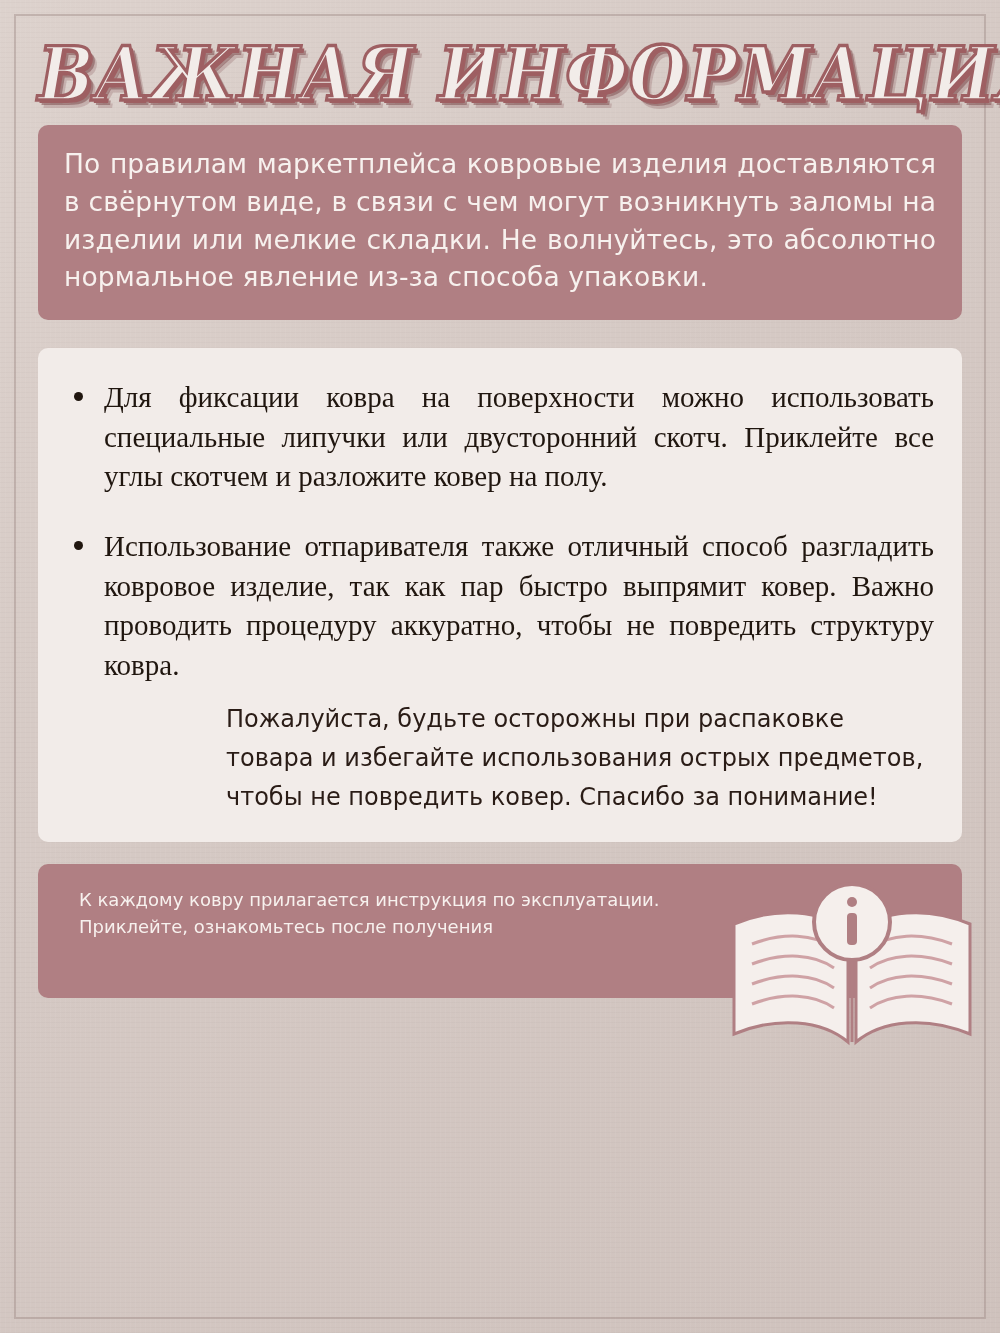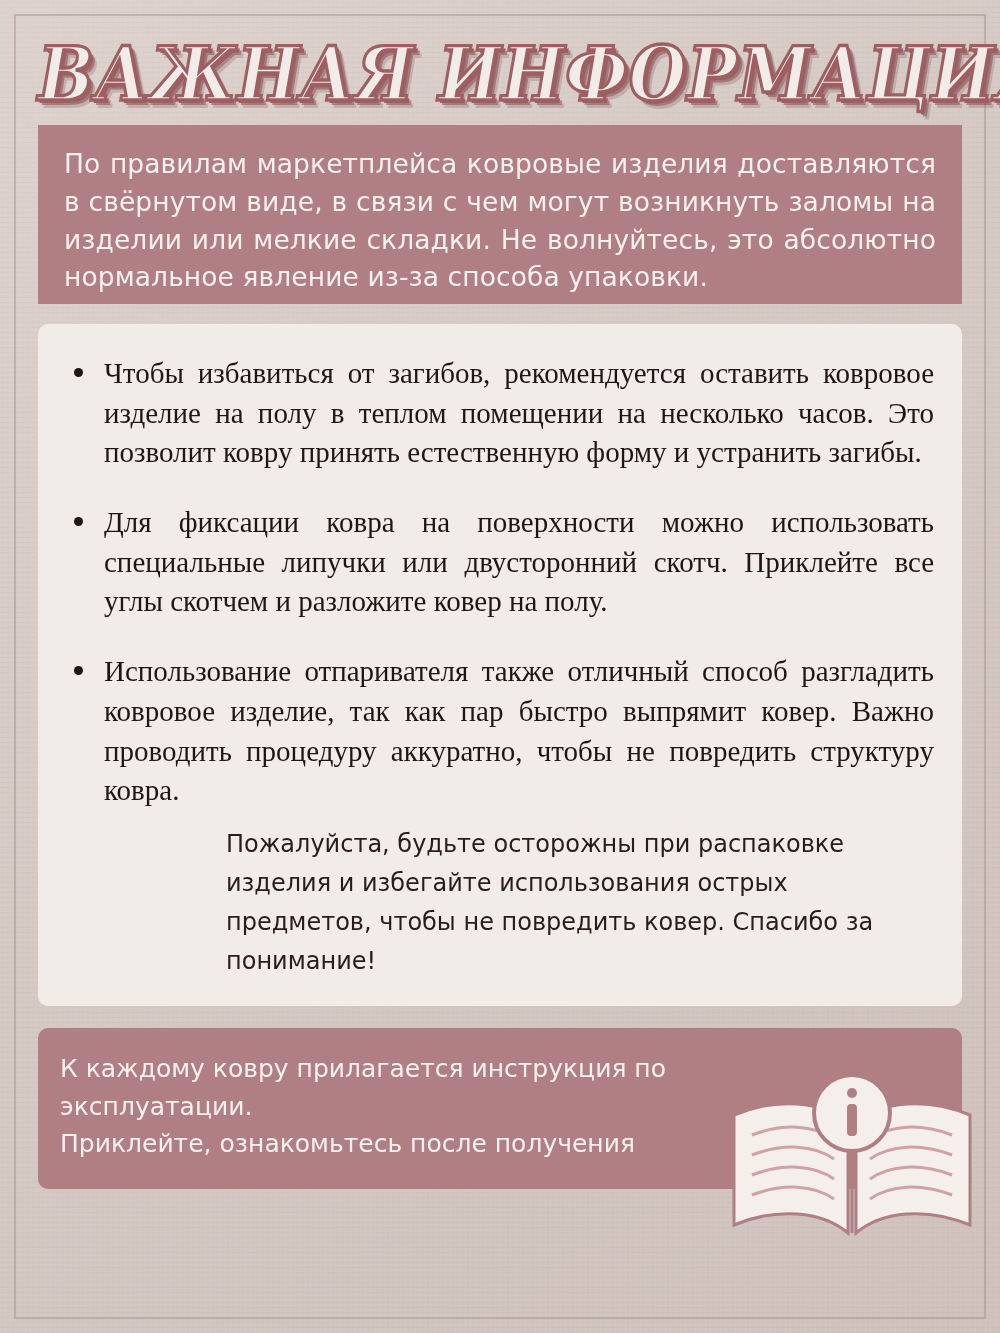--- a/index.html
+++ b/index.html
@@ -59,28 +59,28 @@
        7px 7px 0 rgba(130,80,82,0.25);
     transform: scaleY(1.12);
     transform-origin: center;
     white-space: nowrap;
   }
 
   
   .banner {
     background: #b07f83;
     color: #f7f1ee;
-    border-radius: 0;
-    padding: 20px 26px 8px 26px;
+    border-radius: 10px;
+    padding: 20px 26px 24px 26px;
     font-family: "DejaVu Sans", sans-serif;
     font-size: 26.5px;
     line-height: 1.42;
     text-align: justify;
     letter-spacing: 0.1px;
-    margin-bottom: 20px;
+    margin-bottom: 28px;
   }
 
   
   .card {
     background: #f2ece9;
     border-radius: 10px;
     padding: 30px 28px 26px 28px;
     margin-bottom: 22px;
   }
   ul.points {
@@ -119,23 +119,23 @@
     color: #2a1c16;
     text-align: left;
   }
 
   
   .footer {
     position: relative;
     background: #b07f83;
     color: #f7f1ee;
     border-radius: 10px;
-    padding: 22px 210px 26px 22px;
+    padding: 22px 210px 26px 41px;
     font-family: "DejaVu Sans", sans-serif;
-    font-size: 25px;
+    font-size: 18px;
     line-height: 1.5;
     min-height: 86px;
   }
   .footer-line { display: block; }
 
   
   .book-icon {
     position: absolute;
     right: -20px;
     bottom: -58px;
@@ -153,25 +153,24 @@
   <div class="content">
 
     <div class="title-wrap">
       <div class="title">ВАЖНАЯ ИНФОРМАЦИЯ</div>
     </div>
 
     <div class="banner">По правилам маркетплейса ковровые изделия доставляются в свёрнутом виде, в связи с чем могут возникнуть заломы на изделии или мелкие складки. Не волнуйтесь, это абсолютно нормальное явление из-за способа упаковки.</div>
 
     <div class="card">
       <ul class="points">
-        <li>Чтобы избавиться от загибов, рекомендуется оставить ковровое изделие на полу в теплом помещении на несколько часов. Это позволит ковру принять естественную форму и устранить загибы.</li>
         <li>Для фиксации ковра на поверхности можно использовать специальные липучки или двусторонний скотч. Приклейте все углы скотчем и разложите ковер на полу.</li>
         <li>Использование отпаривателя также отличный способ разгладить ковровое изделие, так как пар быстро выпрямит ковер. Важно проводить процедуру аккуратно, чтобы не повредить структуру ковра.</li>
       </ul>
-      <div class="closing">Пожалуйста, будьте осторожны при распаковке изделия и избегайте использования острых предметов, чтобы не повредить ковер. Спасибо за понимание!</div>
+      <div class="closing">Пожалуйста, будьте осторожны при распаковке товара и избегайте использования острых предметов, чтобы не повредить ковер. Спасибо за понимание!</div>
     </div>
 
     <div class="footer">
       <span class="footer-line">К каждому ковру прилагается инструкция по эксплуатации.</span>
       <span class="footer-line">Приклейте, ознакомьтесь после получения</span>
 
       <svg class="book-icon" viewBox="0 0 260 190">
 
         <path d="M12 58 C 55 40, 100 44, 126 66 L126 176 C100 154, 55 150, 12 168 Z" fill="#f5efec" stroke="#b07f83" stroke-width="3"></path>
 

